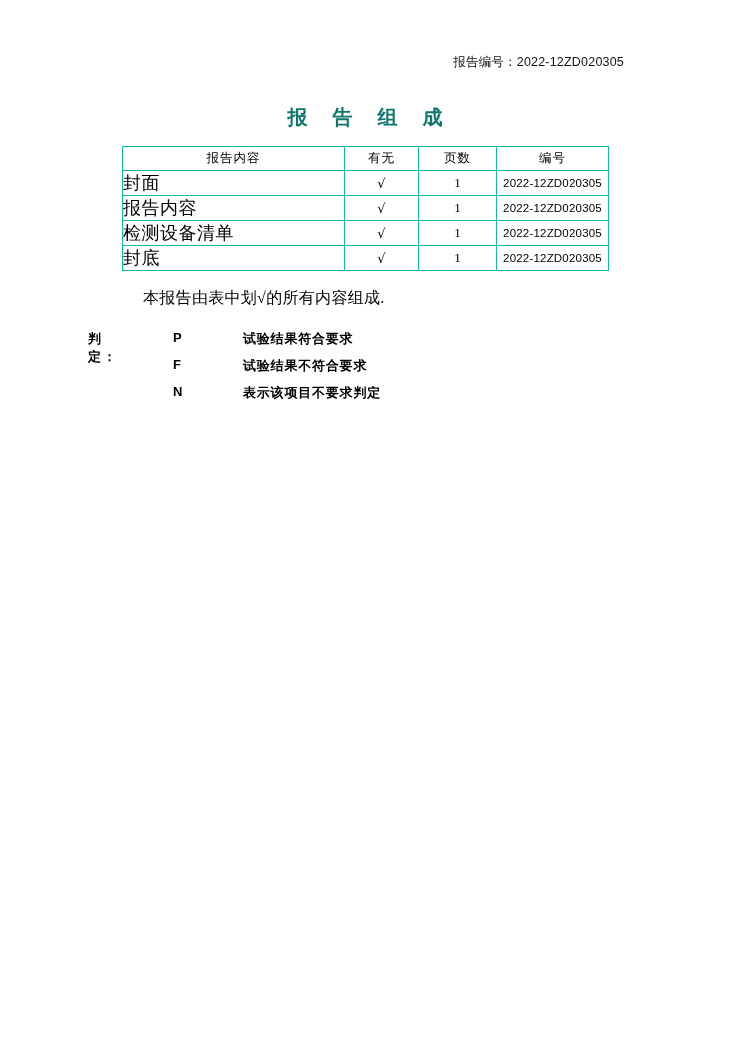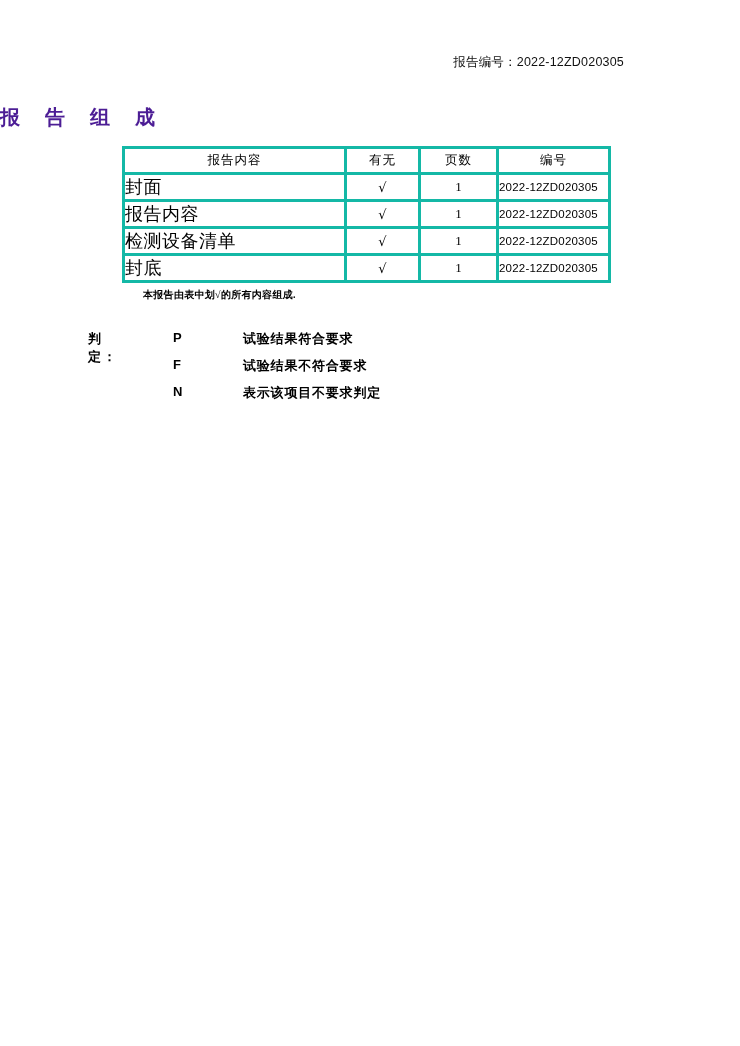--- a/index.html
+++ b/index.html
@@ -29,37 +29,38 @@
     font-family: "Liberation Sans", sans-serif;
     letter-spacing: 0.2px;
     white-space: nowrap;
     color: #111;
   }
   .doc-title {
     position: absolute;
     top: 104px;
     left: 0;
     width: 740px;
+    text-align: center;
     font-size: 20px;
     font-weight: bold;
     letter-spacing: 10px;
     font-family: "Liberation Serif", serif;
-    color: #4c1d95;
+    color: #0f766e;
   }
   table.compose {
     position: absolute;
     top: 146px;
     left: 122px;
     width: 486px;
     border-collapse: collapse;
     table-layout: fixed;
     font-size: 12.5px;
   }
   table.compose td, table.compose th {
-    border: 3px solid #14b8a6;
+    border: 1px solid #14b8a6;
     padding: 0;
     height: 23px;
     font-weight: normal;
   }
   thead td {
     text-align: center;
     font-size: 12.5px;
     letter-spacing: 1px;
   }
   .col-content { width: 222px; }
@@ -71,30 +72,31 @@
     text-align: left;
     padding-left: 6px;
     font-size: 18px;
     letter-spacing: 0.5px;
   }
   td.cell-center {
     text-align: center;
     font-size: 13px;
   }
   td.cell-number {
+    text-align: center;
     font-size: 11.5px;
     font-family: "Liberation Sans", sans-serif;
     letter-spacing: 0.2px;
   }
   .note {
     position: absolute;
     top: 288px;
     left: 143px;
-    font-size: 10px;
-    font-weight: bold;
+    font-size: 16px;
+    font-weight: normal;
     letter-spacing: 0.3px;
   }
   .verdict-block {
     position: absolute;
     top: 330px;
     left: 88px;
     font-size: 13px;
   }
   .verdict-label {
     position: absolute;

